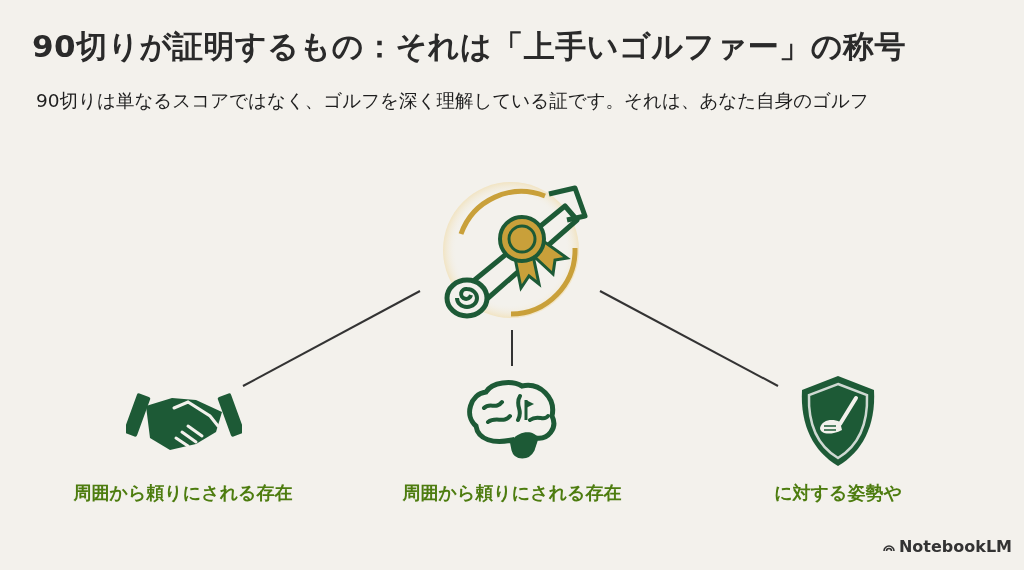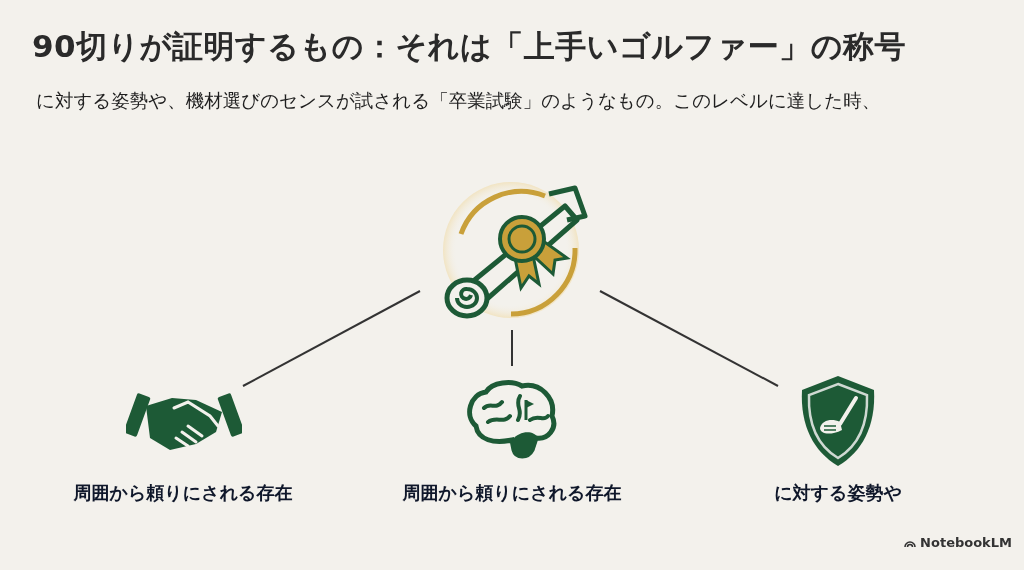--- a/index.html
+++ b/index.html
@@ -16,37 +16,37 @@
       letter-spacing: 0.5px; white-space: nowrap;
     }
     .desc {
       position: absolute; left: 36px; top: 86px; width: 960px;
       font-size: 18.5px; line-height: 30px; color: #1e1e1e;
     }
     .desc span { display: block; white-space: nowrap; }
     .diagram { position: absolute; left: 0; top: 0; width: 1024px; height: 570px; }
     .label {
       position: absolute; top: 481px;
-      font-size: 18px; font-weight: bold; color: #0f172a;
+      font-size: 18px; font-weight: bold; color: #4d7c0f;
       white-space: nowrap; transform: translateX(-50%);
     }
     .icon { position: absolute; }
     .brand {
-      position: absolute; right: 12px; bottom: 20px;
-      font-size: 13px; font-weight: bold; color: #333;
+      position: absolute; right: 12px; bottom: 14px;
+      font-size: 16px; font-weight: bold; color: #333;
       display: flex; align-items: center; gap: 4px;
     }
   </style>
 </head>
 <body>
 
 <div class="title">90切りが証明するもの：それは「上手いゴルファー」の称号</div>
 
 <div class="desc">
-  <span>に対する姿勢や、機材選びのセンスが試される「卒業試験」のようなもの。このレベルに達した時、</span>
+  <span>90切りは単なるスコアではなく、ゴルフを深く理解している証です。それは、あなた自身のゴルフ</span>
 </div>
 
 <svg class="diagram" viewBox="0 0 1024 570" width="1024" height="570">
   <line x1="420" y1="291" x2="243" y2="386" stroke="#333" stroke-width="2"></line>
   <line x1="512" y1="330" x2="512" y2="366" stroke="#333" stroke-width="2"></line>
   <line x1="600" y1="291" x2="778" y2="386" stroke="#333" stroke-width="2"></line>
 </svg>
 
 <svg class="icon" style="left:425px;top:176px" width="170" height="150" viewBox="0 0 170 150">
   <defs>

